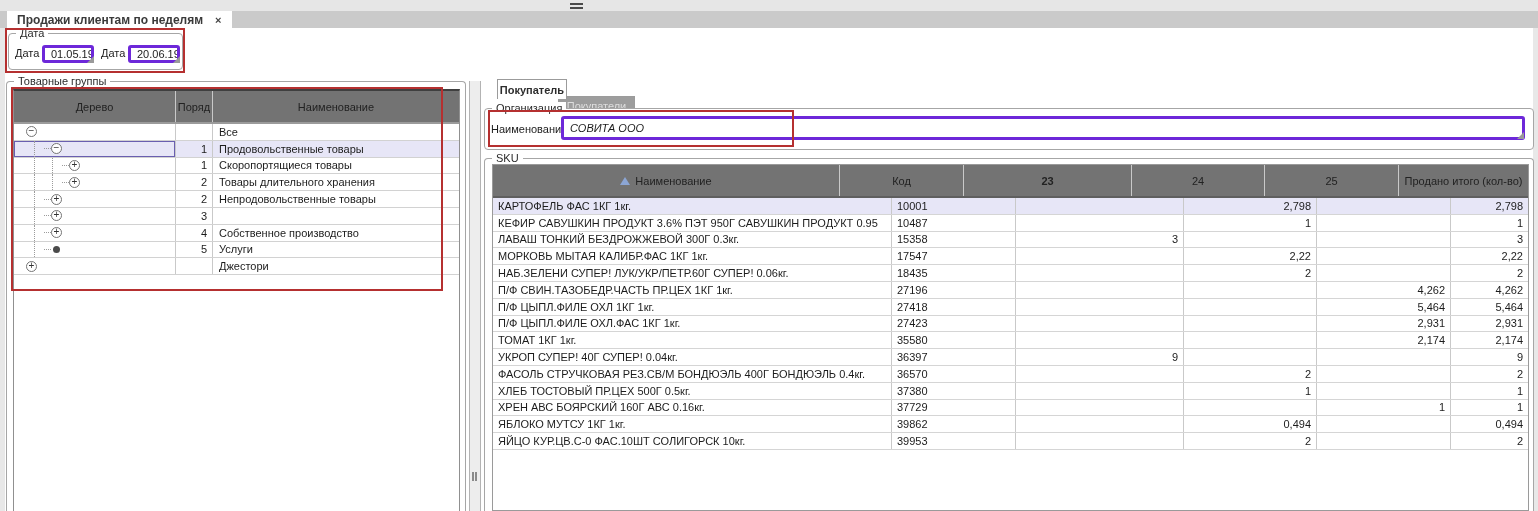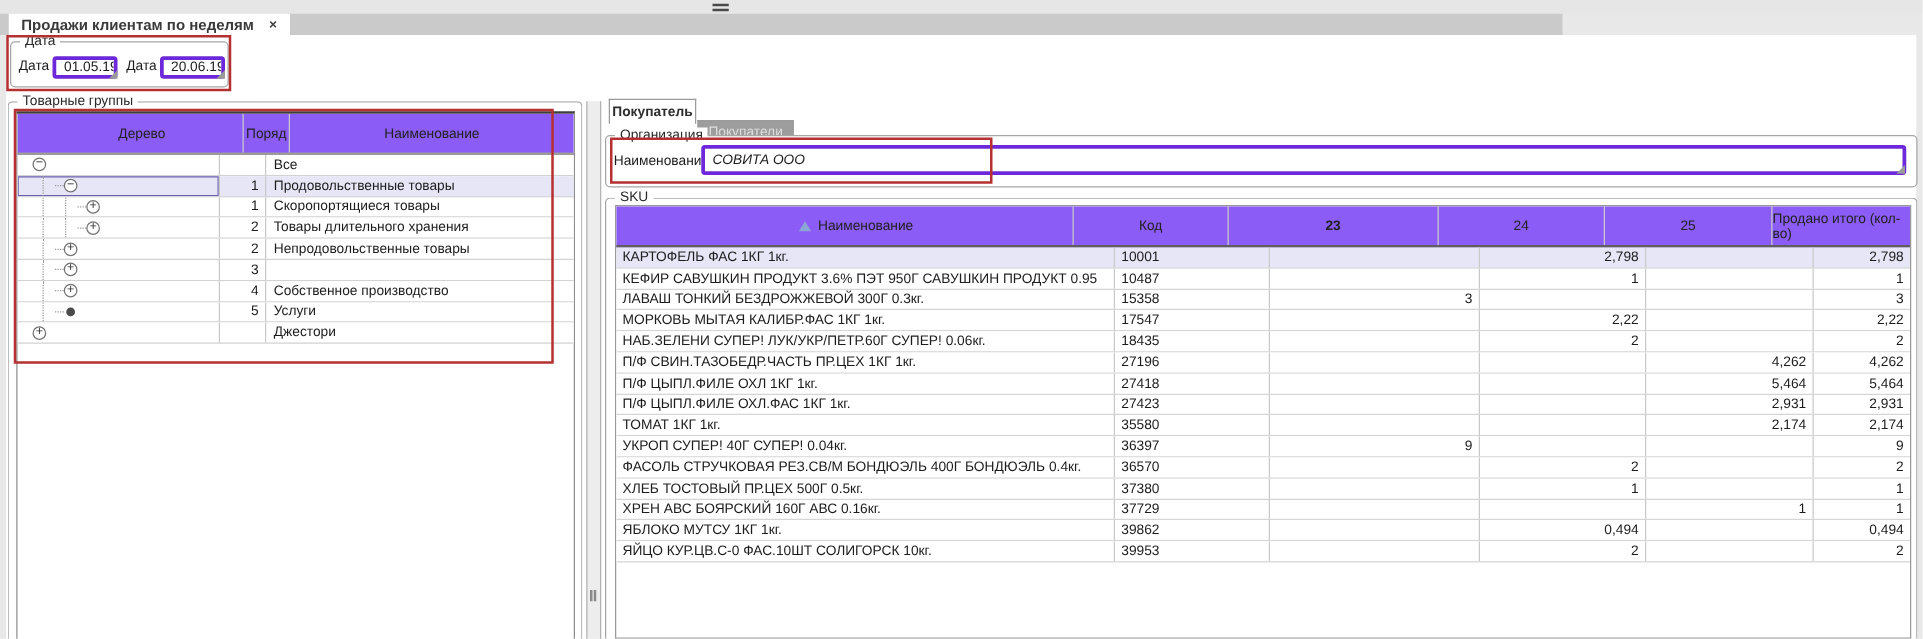--- a/index.html
+++ b/index.html
@@ -5,42 +5,42 @@
   * { margin:0; padding:0; box-sizing:border-box; }
   html,body { width:1538px; height:511px; overflow:hidden; }
   body {
     font-family:"Liberation Sans", sans-serif;
     font-size:11px; color:#1c1c1c; background:#e8e8e8; position:relative;
   }
   
   #top-strip { position:absolute; left:0; top:0; width:1538px; height:11px; background:#e6e6e6; }
   #top-grip { position:absolute; left:570px; top:3px; width:13px; height:6px;
     border-top:2px solid #4a4a4a; border-bottom:2px solid #4a4a4a; }
-  #tab-bar { position:absolute; left:0; top:11px; width:1250px; height:17px; background:var(--tab-bar-bg); }
+  #tab-bar { position:absolute; left:0; top:11px; width:1538px; height:17px; background:var(--tab-bar-bg); }
   #doc-tab { position:absolute; left:7px; top:0; height:17px; background:#fff;
     display:flex; align-items:center; gap:12px; padding:0 10px; }
   #doc-tab .title { font-weight:bold; font-size:12px; color:#3a3a3a; white-space:nowrap; }
   #doc-tab .close { font-weight:bold; font-size:11px; color:#444; cursor:pointer; }
   
   #content { position:absolute; left:5px; top:28px; width:1528px; height:483px; background:#fff; }
   .groupbox { position:absolute; border:1px solid #a6a6a6; border-radius:4px; background:#fff; }
   .gb-label { position:absolute; top:-7px; left:7px; background:#fff; padding:0 4px;
     color:#2a2a2a; white-space:nowrap; }
   
   .annotation { position:absolute; border:2px solid var(--annotation-red); pointer-events:none; z-index:50; }
   
   .fld-label { position:absolute; color:#1c1c1c; }
   .fld { position:absolute; border:3px solid #6d28d9; border-radius:3px; background:#fff;
     font-family:"Liberation Sans", sans-serif; font-size:11px; color:#1c1c1c; padding:0 0 0 6px; outline:none; }
   .fold { position:absolute; width:0; height:0;
     border-left:7px solid transparent; border-bottom:7px solid #9a9a9a; }
   
   #tree-table { position:absolute; left:13px; top:89px; width:447px; height:424px;
     background:#fff; border:1px solid #909090; border-top:2px solid #3f3f3f; overflow:hidden; }
-  .thead { display:flex; height:33px; border-bottom:2px solid #9b9b9b; background:#8b5cf6;padding-left:19px; }
+  .thead { display:flex; height:33px; border-bottom:2px solid #9b9b9b; background:#737373; }
   .thead .hc { display:flex; align-items:center; justify-content:center;
     border-right:1px solid #c9c9c9; color:#222; }
   .hc:last-child { border-right:none; }
   .trow { display:flex; height:16.8px; border-bottom:1px solid #d2d2d2; background:#fff; }
   .trow.sel { background:var(--selection-bg); }
   .tc { display:flex; align-items:center; border-right:1px solid #c9c9c9; overflow:hidden; }
   .tc-tree { width:162px; padding-left:12px; }
   .tc-tree.focus { box-shadow:inset 0 0 0 1px var(--focus-border); }
   .tc-ord { width:37px; justify-content:flex-end; padding-right:5px; }
   .tc-name { flex:1; padding-left:6px; white-space:nowrap; border-right:none; }
@@ -192,21 +192,21 @@
           <div class="tc tc-ord"></div>
           <div class="tc tc-name">Джестори</div>
         </div>
       </div>
   </div>
 
   <div id="splitter" style="left:464px; top:53px;">
     <div class="sgrip"></div>
   </div>
 
-  <div class="rtab" id="tab-buyer" style="left:482px; top:51px;">Покупатель</div>
+  <div class="rtab" id="tab-buyer" style="left:492px; top:51px;">Покупатель</div>
   <div class="rtab" id="tab-buyers" style="left:553px; top:53px;margin-top:15px;">Покупатели</div>
 
   <div class="groupbox" style="left:479px; top:80px; width:1050px; height:42px;">
     <span class="gb-label">Организация</span>
     <span class="fld-label" style="left:6px; top:14px;">Наименование</span>
     <input class="fld" style="left: 76px; top: 7px; width: 964px; height: 24px; font-style: italic;" value="СОВИТА ООО">
     <span class="fold" style="left:1032px; top:23px;"></span>
   </div>
 
   <div class="groupbox" style="left:479px; top:130px; width:1050px; height:353px; border-bottom:none; border-radius:4px 4px 0 0;">

